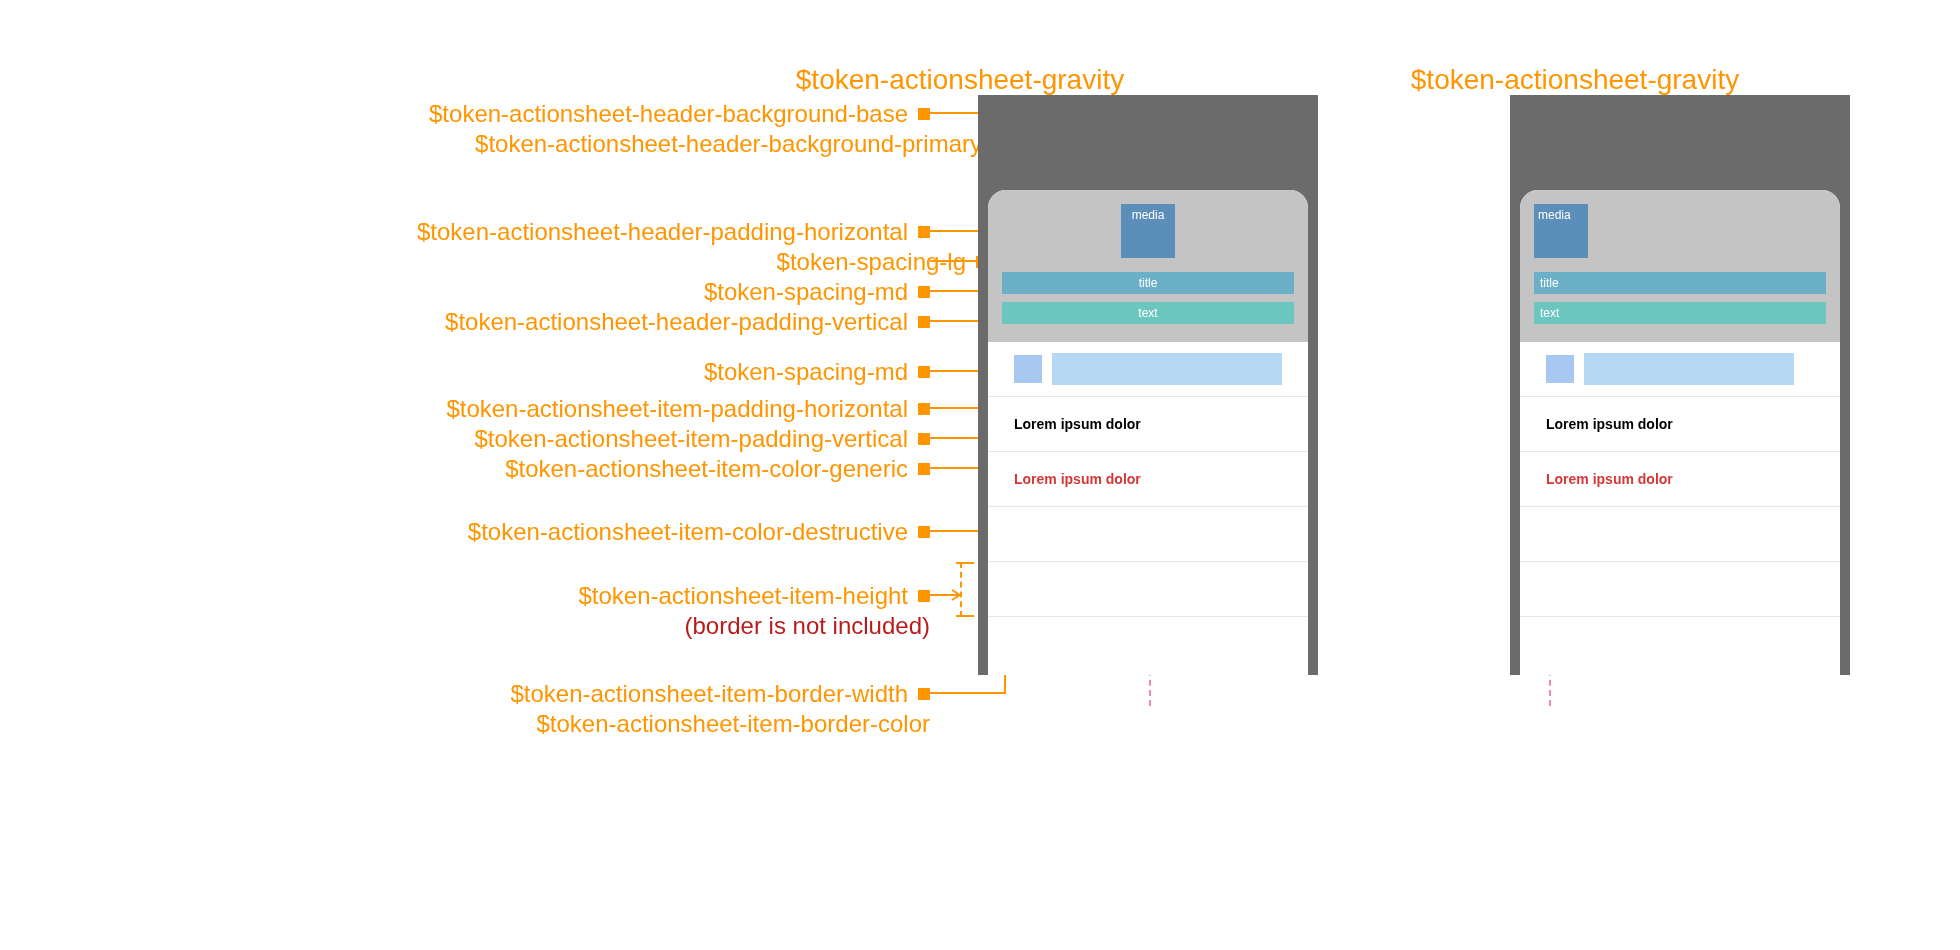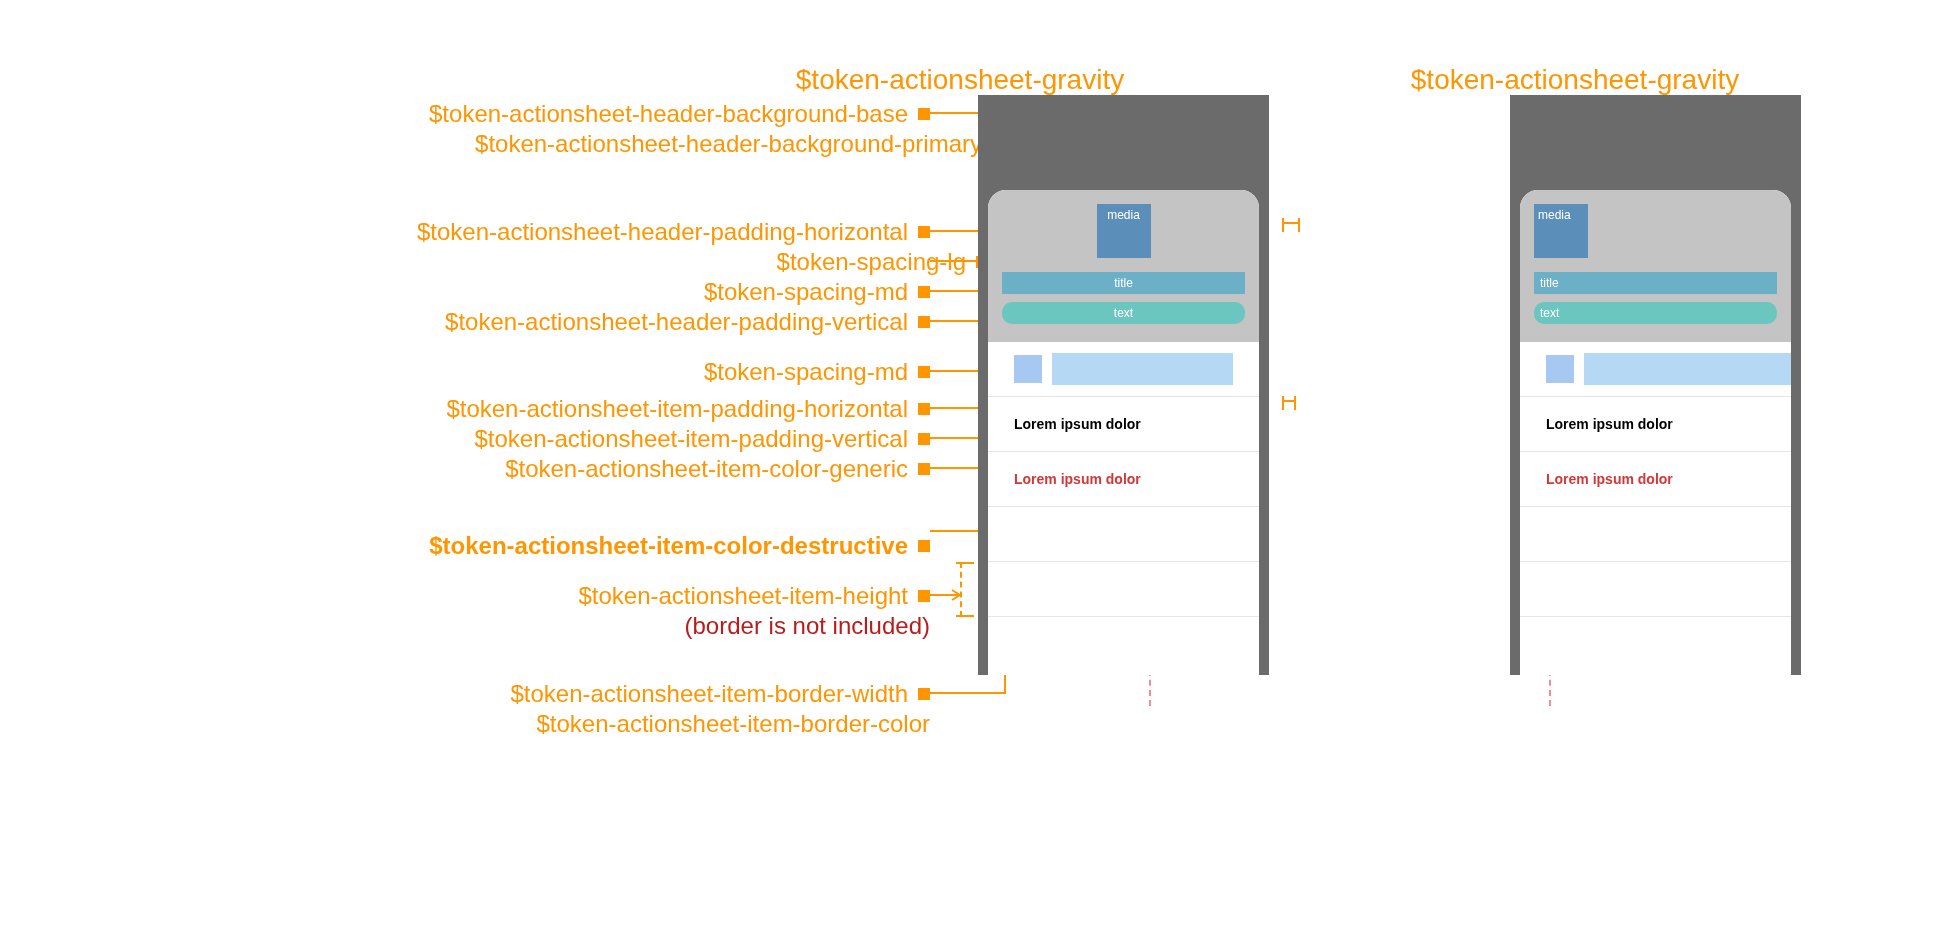--- a/index.html
+++ b/index.html
@@ -37,21 +37,21 @@
     position:absolute;
     color:#ff9500;
     font-size:28px;
     white-space:nowrap;
     text-align:center;
   }
 
   
   .frame {
     position:absolute;
-    width:291px;
+    width:340px;
     height:580px;
     background:#6b6b6b;
     overflow:hidden;
   }
   .sheet {
     position:absolute;
     left:10px; right:10px;
     top:95px; bottom:0;
     background:#fff;
     border-top-left-radius:18px;
@@ -80,21 +80,20 @@
     font-size:12px;
     padding:4px 6px 0 6px;
   }
   .text-bar {
     margin-top:8px;
     height:22px;
     background:#6cc6c0;
     color:#fff;
     font-size:12px;
     padding:4px 6px 0 6px;
-    border-radius:10px;
   }
   .center .title-bar, .center .text-bar { text-align:center; }
 
   .item {
     height:55px;
     border-bottom:1px solid #e6e6e6;
     display:flex;
     align-items:center;
     padding:0 26px;
     gap:10px;
@@ -180,21 +179,21 @@
 <div class="token-label" style="right:1030px; top:395px;">
   <span>$token-actionsheet-item-padding-horizontal</span><span class="token-square"></span>
 </div>
 <div class="token-label" style="right:1030px; top:425px;text-align:right;">
   <span>$token-actionsheet-item-padding-vertical</span><span class="token-square"></span>
 </div>
 <div class="token-label" style="right:1030px; top:455px;">
   <span>$token-actionsheet-item-color-generic</span><span class="token-square"></span>
 </div>
 
-<div class="token-label" style="right:1030px; top:532px;font-weight:bold;">
+<div class="token-label" style="right:1030px; top:518px;">
   <span>$token-actionsheet-item-color-destructive</span><span class="token-square"></span>
 </div>
 
 <div class="token-label" style="right:1030px; top:582px;text-align:right;">
   <span>$token-actionsheet-item-height</span><span class="token-square"></span>
 </div>
 <div class="token-label small-note" style="right:1030px; top:612px;">
   <span>(border is not included)</span>
 </div>
 

